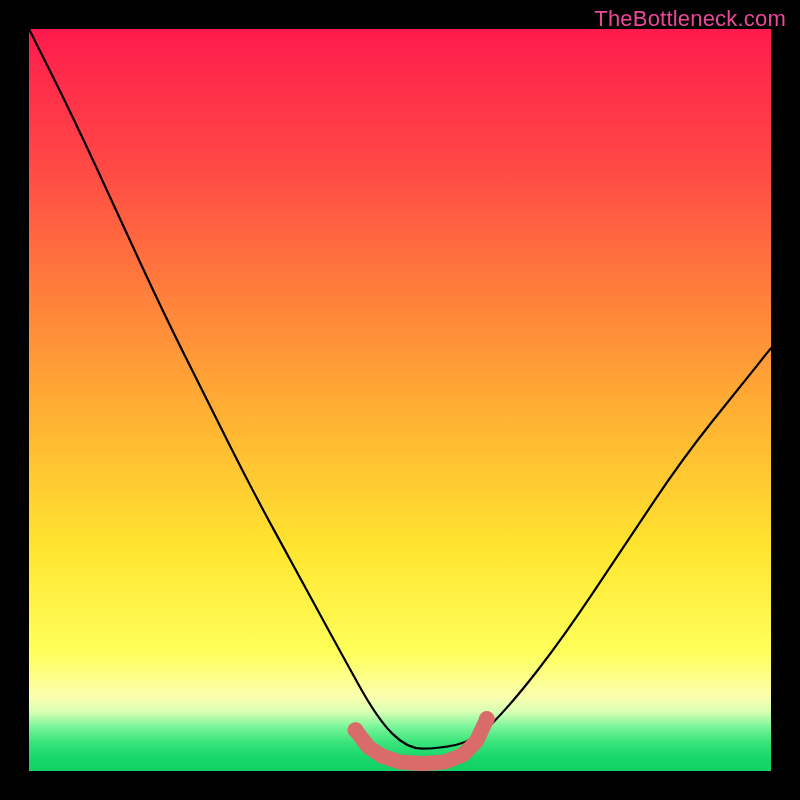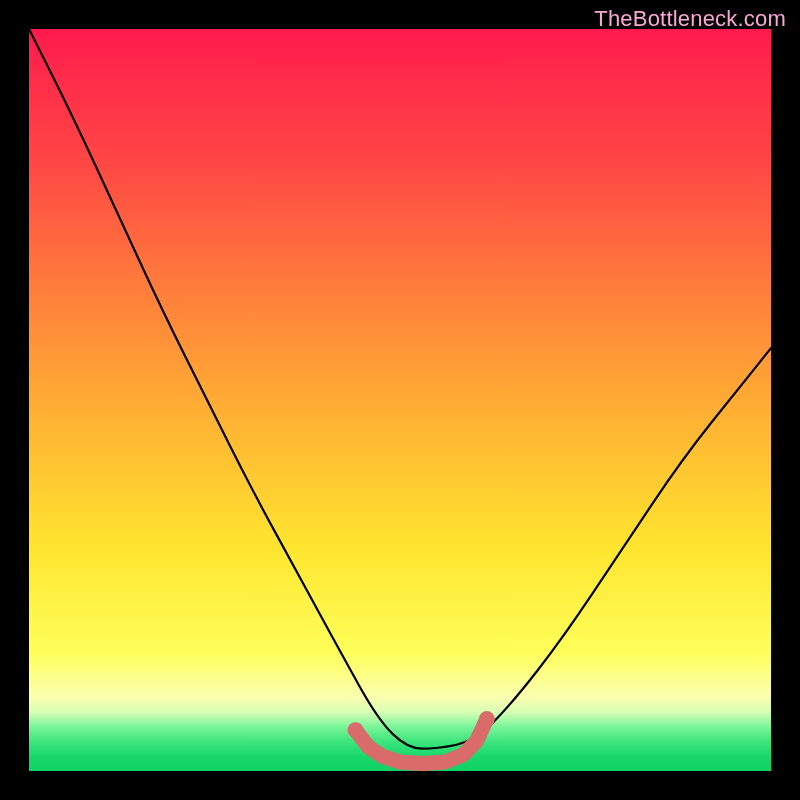--- a/index.html
+++ b/index.html
@@ -40,21 +40,21 @@
       #7cf59a 94%,
       #3de57c 96%,
       #19d86b 98%,
       #11d164 100%
     );
   }
   .watermark {
     position: absolute;
     top: 6px;
     right: 14px;
-    color: #f9a8d4;
+    color: #ec4899;
     font-size: 22px;
     font-weight: 500;
     letter-spacing: 0.2px;
     user-select: none;
   }
   svg.curves {
     position: absolute;
     left: 29px;
     top: 29px;
     width: 742px;

